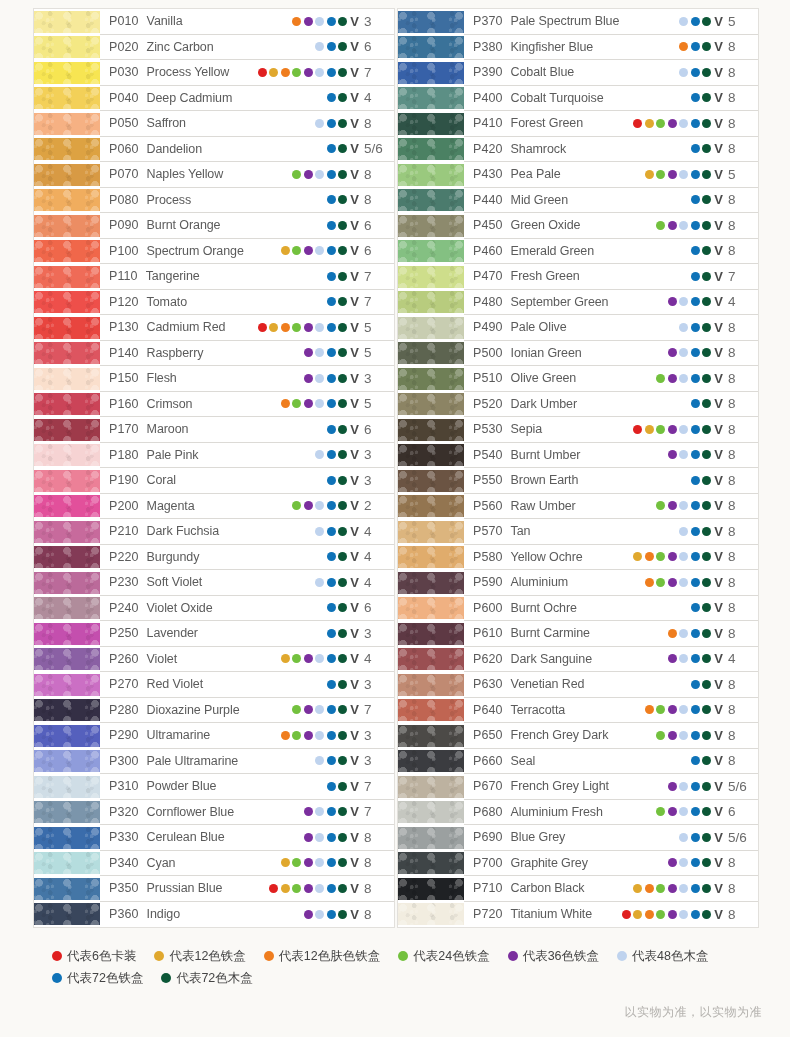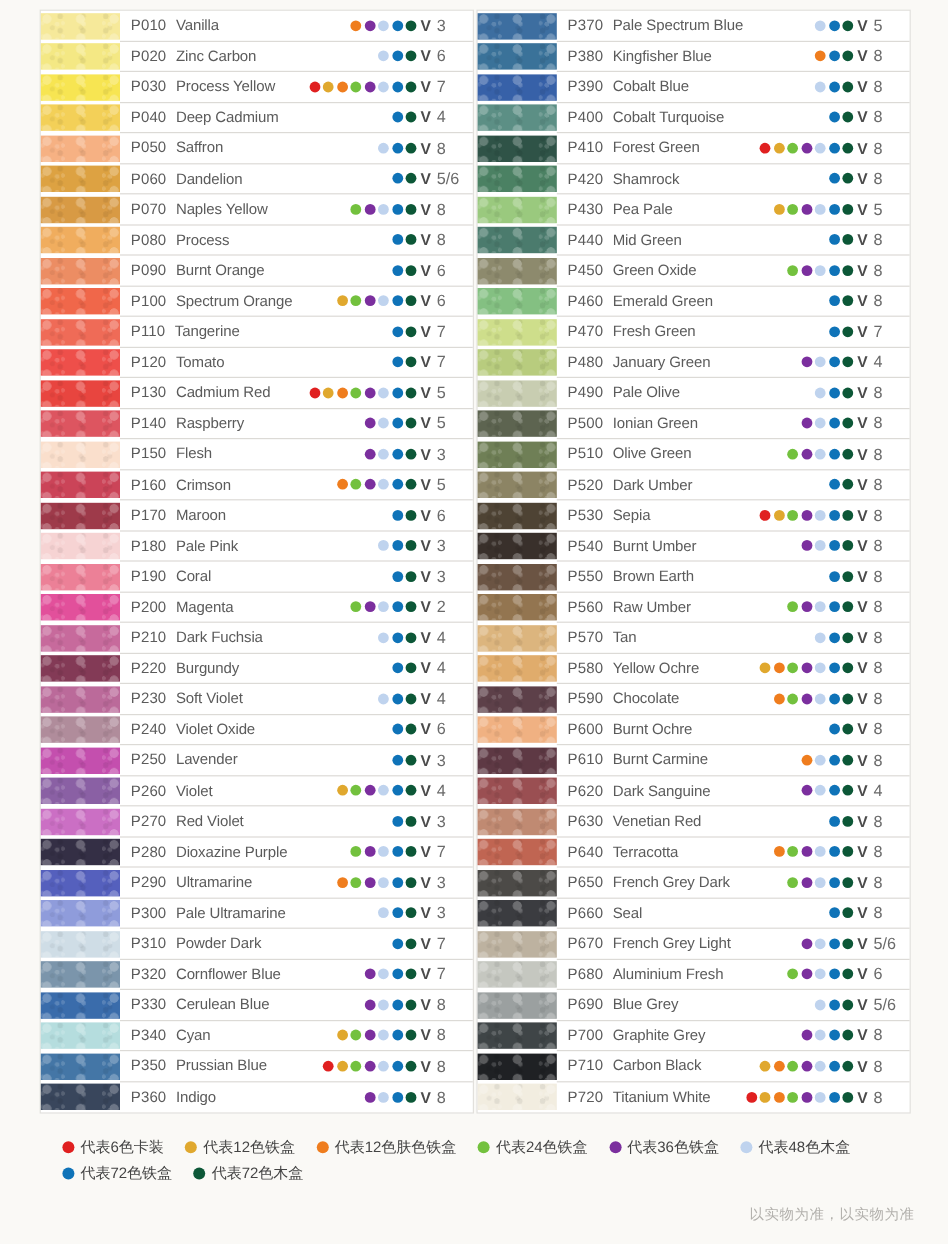--- a/index.html
+++ b/index.html
@@ -682,21 +682,21 @@
             <span class="vmark">V</span>
             <span class="num">3</span>
           </div>
         </div>
         <div class="row">
           <div class="swatch" style="background: rgb(207, 221, 230);">
             <div class="tex"></div>
           </div>
           <div class="info">
             <span class="code">P310</span>
-            <span class="pname">Powder Dark</span>
+            <span class="pname">Powder Blue</span>
             <span class="spacer"></span>
             <span class="dots">
               <span class="dot" style="background: rgb(15, 115, 184);"></span>
               <span class="dot" style="background: rgb(12, 87, 55);"></span>
             </span>
             <span class="vmark">V</span>
             <span class="num">7</span>
           </div>
         </div>
         <div class="row">
@@ -986,21 +986,21 @@
             <span class="vmark">V</span>
             <span class="num">7</span>
           </div>
         </div>
         <div class="row">
           <div class="swatch" style="background: rgb(184, 204, 126);">
             <div class="tex"></div>
           </div>
           <div class="info">
             <span class="code">P480</span>
-            <span class="pname">January Green</span>
+            <span class="pname">September Green</span>
             <span class="spacer"></span>
             <span class="dots">
               <span class="dot" style="background: rgb(123, 47, 158);"></span>
               <span class="dot" style="background: rgb(191, 211, 238);"></span>
               <span class="dot" style="background: rgb(15, 115, 184);"></span>
               <span class="dot" style="background: rgb(12, 87, 55);"></span>
             </span>
             <span class="vmark">V</span>
             <span class="num">4</span>
           </div>
@@ -1186,21 +1186,21 @@
             <span class="vmark">V</span>
             <span class="num">8</span>
           </div>
         </div>
         <div class="row">
           <div class="swatch" style="background: rgb(93, 64, 73);">
             <div class="tex"></div>
           </div>
           <div class="info">
             <span class="code">P590</span>
-            <span class="pname">Chocolate</span>
+            <span class="pname">Aluminium</span>
             <span class="spacer"></span>
             <span class="dots">
               <span class="dot" style="background: rgb(239, 125, 30);"></span>
               <span class="dot" style="background: rgb(115, 193, 62);"></span>
               <span class="dot" style="background: rgb(123, 47, 158);"></span>
               <span class="dot" style="background: rgb(191, 211, 238);"></span>
               <span class="dot" style="background: rgb(15, 115, 184);"></span>
               <span class="dot" style="background: rgb(12, 87, 55);"></span>
             </span>
             <span class="vmark">V</span>

